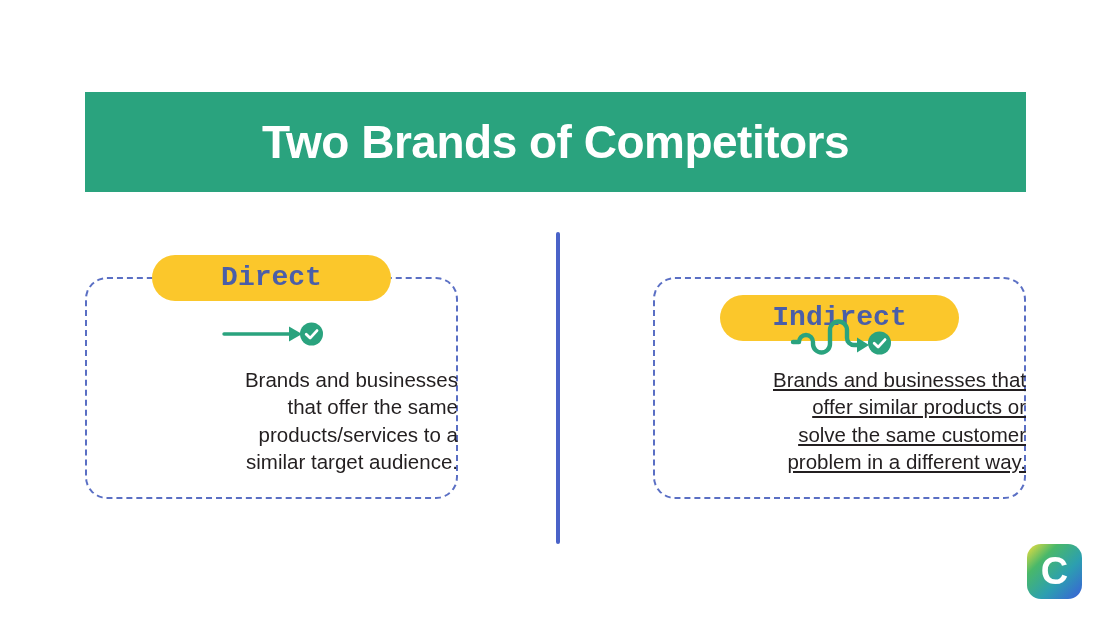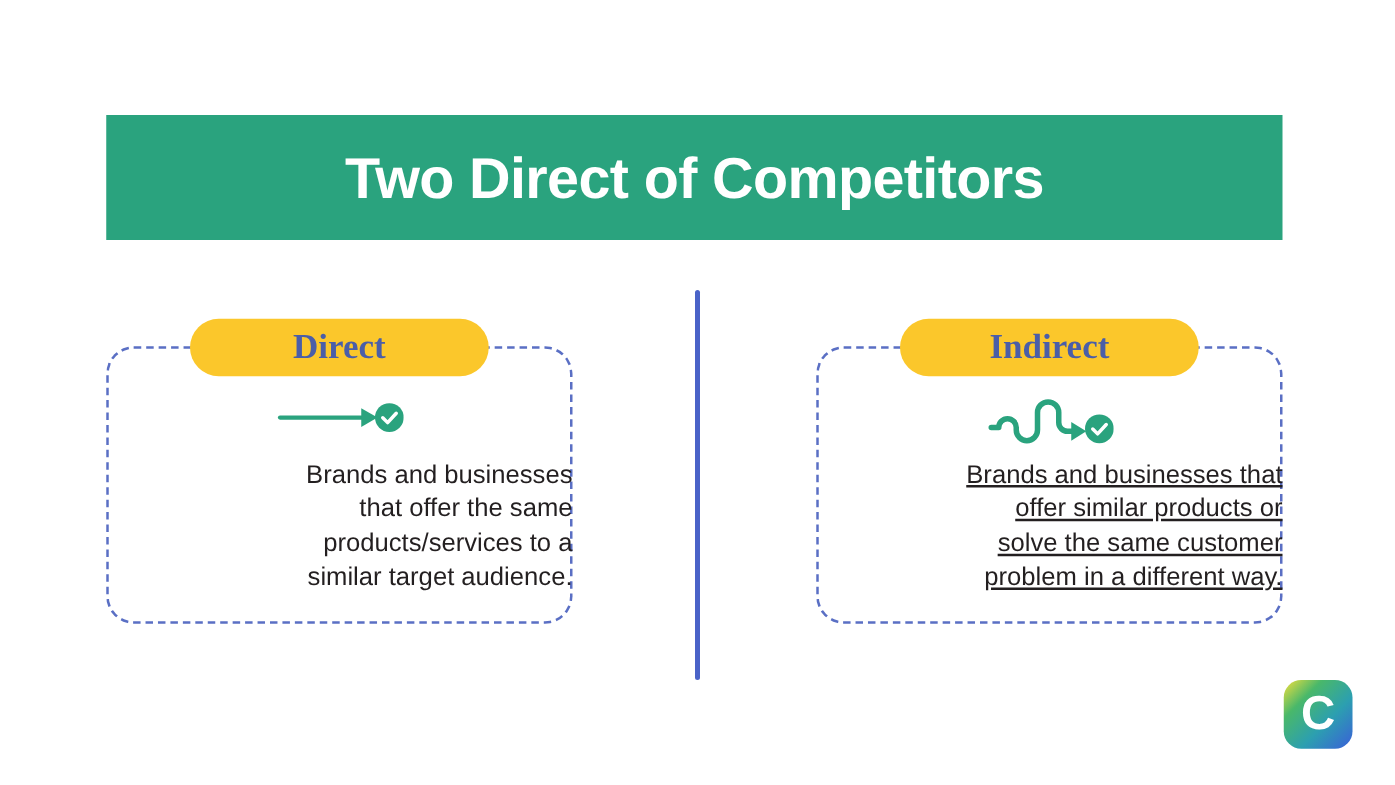--- a/index.html
+++ b/index.html
@@ -69,24 +69,24 @@
     top: 255px;
     height: 46px;
     background: #fbc72b;
     border-radius: 23px;
     display: flex;
     align-items: center;
     justify-content: center;
     box-sizing: border-box;
   }
   .pill.left  { left: 152px; width: 239px; }
-  .pill.right { left: 720px; width: 239px; }
+  .pill.right { left: 720px; width: 239px; margin-top: 40px; }
   .pill-label {
     color: #4a5ea8;
-    font-family: Liberation Serif, serif;
+    font-family: Liberation Mono, monospace;
     font-size: 28px;
     font-weight: bold;
     line-height: 1;
     white-space: nowrap;
   }
 
   
   .icon-row {
     position: absolute;
     top: 314px;
@@ -133,21 +133,21 @@
     font-weight: bold;
     font-size: 38px;
     line-height: 1;
     margin-top: -2px;
   }
 </style>
 </head>
 <body>
 
 <div class="header-banner">
-  <div class="header-title">Two Direct of Competitors</div>
+  <div class="header-title">Two Brands of Competitors</div>
 </div>
 
 <div class="divider"></div>
 
 <div class="card left"></div>
 
 <div class="pill left">
   <span class="pill-label">Direct</span>
 </div>
 

